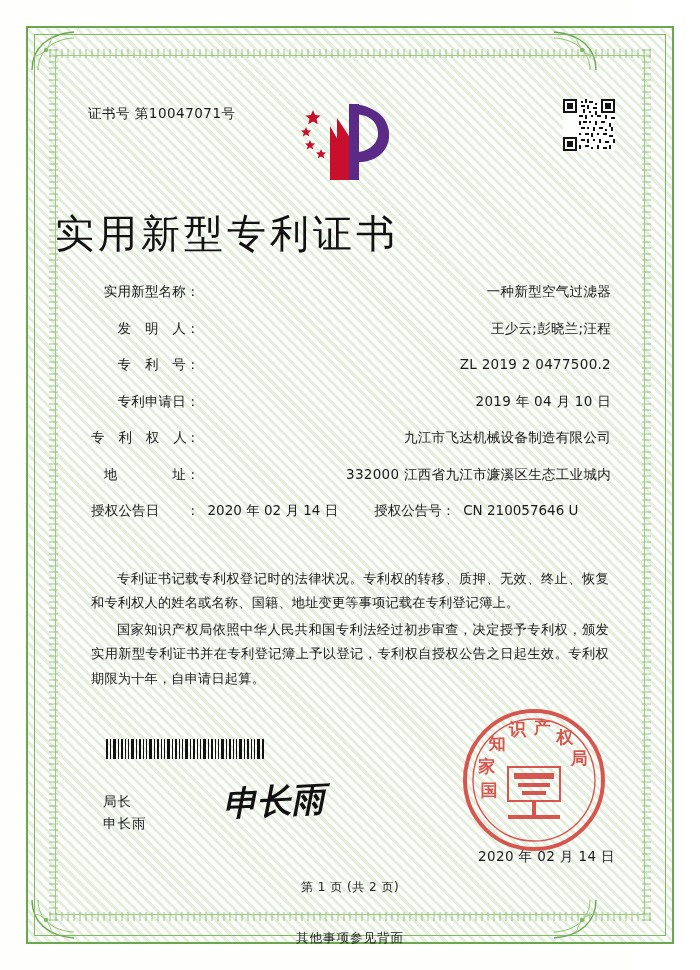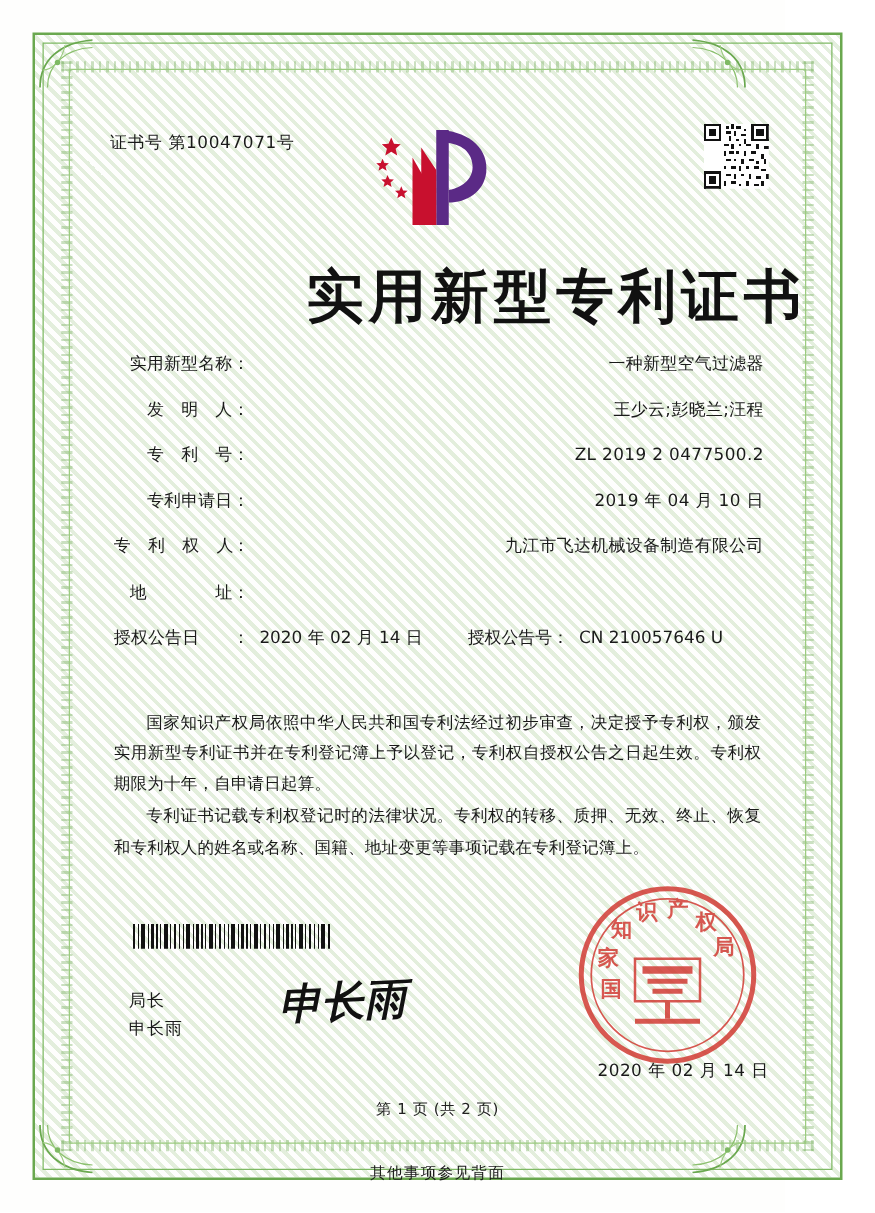--- a/index.html
+++ b/index.html
@@ -87,24 +87,24 @@
   }
   .logo {
     position: absolute;
     left: 242px; top: 45px;
     width: 110px; height: 85px;
   }
   .title {
     position: absolute;
     left: 0; top: 152px;
     width: 590px;
-    text-align: right;
+    text-align: left;
     font-family: "DejaVu Serif", "Liberation Serif", serif;
-    font-weight: bold;
-    font-size: 46px;
+    font-weight: normal;
+    font-size: 39px;
     letter-spacing: 4px;
     color: #111;
   }
   .fields {
     position: absolute;
     left: 36px; top: 230px;
     width: 520px;
     font-size: 13.5px;
     line-height: 1;
   }
@@ -367,36 +367,37 @@
 
       <div class="field">
         <span class="f-label">专　利　权　人</span>
         <span class="f-colon">：</span>
         <span class="f-value">九江市飞达机械设备制造有限公司</span>
       </div>
 
       <div class="field">
         <span class="f-label">地　　　　址</span>
         <span class="f-colon">：</span>
+        <span class="f-value">332000  江西省九江市濂溪区生态工业城内</span>
       </div>
 
       <div class="field-row2">
         <span class="f-label">授权公告日</span>
         <span class="f-colon">：</span>
         <span>2020 年 02 月 14 日</span>
         <span class="sub-label">授权公告号</span>
         <span class="f-colon">：</span>
         <span>CN 210057646 U</span>
       </div>
 
     </div>
 
     <div class="paras">
+      <p>专利证书记载专利权登记时的法律状况。专利权的转移、质押、无效、终止、恢复和专利权人的姓名或名称、国籍、地址变更等事项记载在专利登记簿上。</p>
       <p>国家知识产权局依照中华人民共和国专利法经过初步审查，决定授予专利权，颁发实用新型专利证书并在专利登记簿上予以登记，专利权自授权公告之日起生效。专利权期限为十年，自申请日起算。</p>
-      <p>专利证书记载专利权登记时的法律状况。专利权的转移、质押、无效、终止、恢复和专利权人的姓名或名称、国籍、地址变更等事项记载在专利登记簿上。</p>
     </div>
 
     <div class="barcode">
       <svg width="160" height="20" viewBox="0 0 160 20" shape-rendering="crispEdges">
         <g fill="#111">
           <rect x="0" y="0" width="2" height="20"></rect>
             <rect x="4" y="0" width="1" height="20"></rect>
           <rect x="7" y="0" width="3" height="20"></rect>
             <rect x="12" y="0" width="1" height="20"></rect>
           <rect x="15" y="0" width="2" height="20"></rect>

